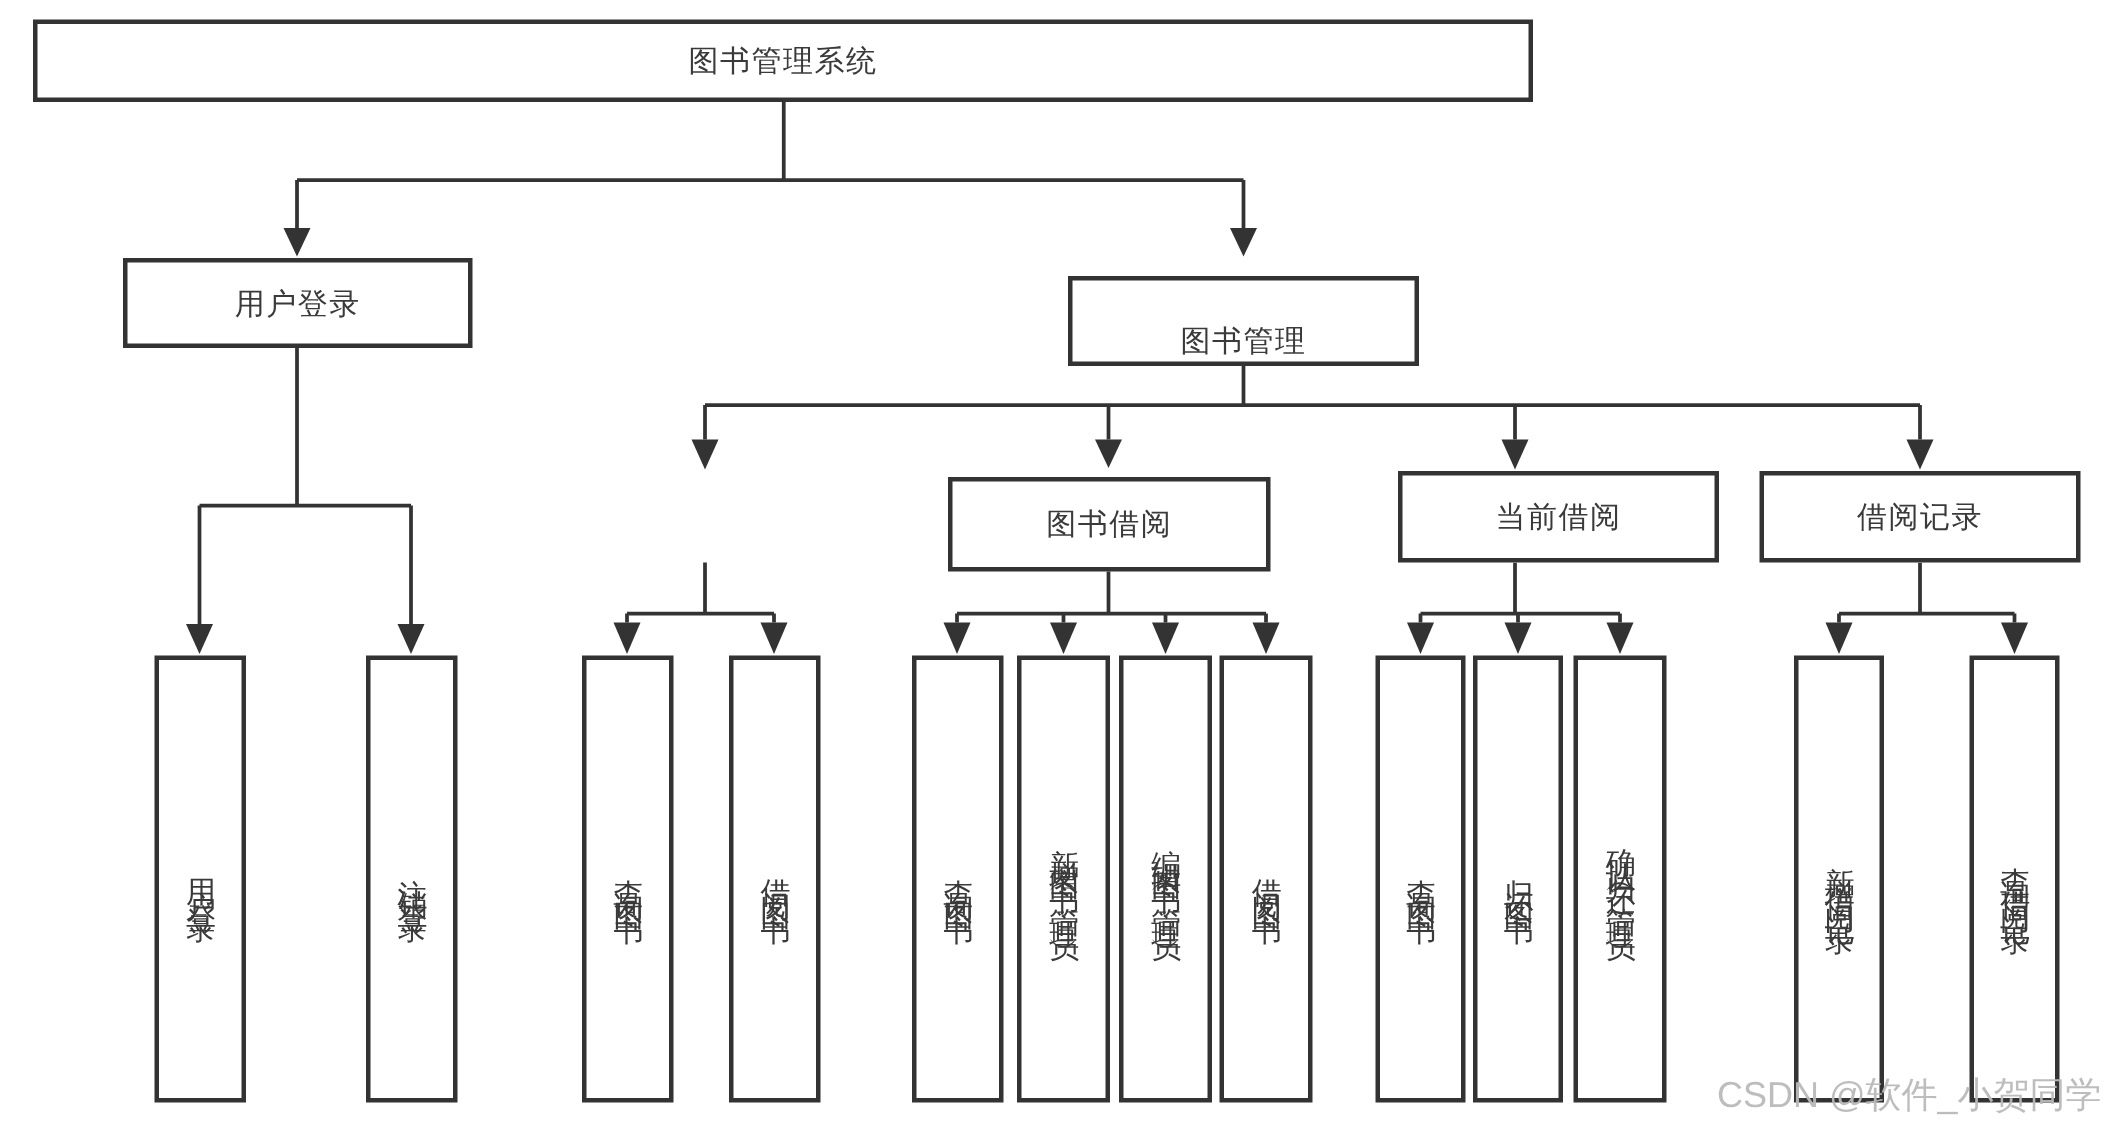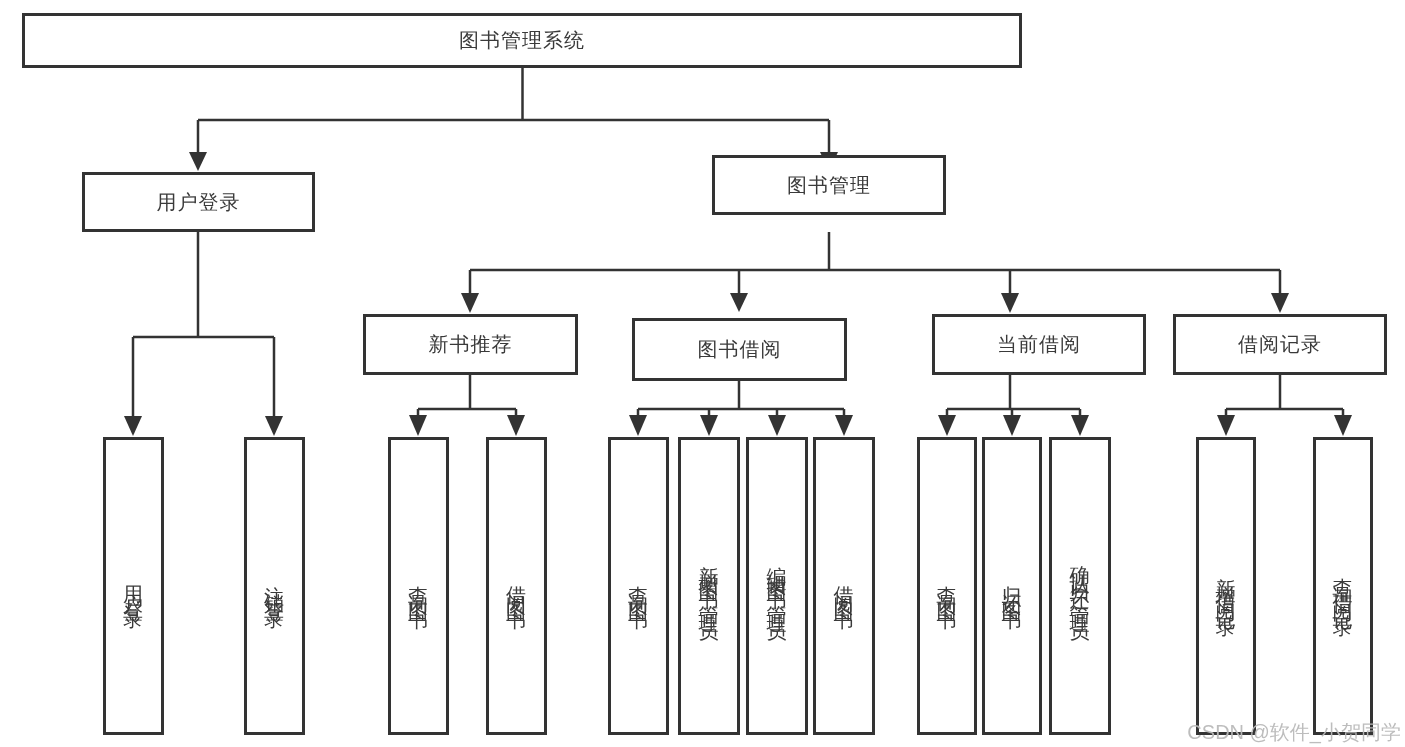--- a/index.html
+++ b/index.html
@@ -42,21 +42,21 @@
   .vbox span {
     writing-mode: vertical-rl;
     text-orientation: mixed;
     font-size: 20px;
     letter-spacing: 8px;
     line-height: 1;
   }
   
   .b-root   { left: 22px;   top: 13px;  width: 1000px; height: 55px; }
   .b-ulogin { left: 82px;   top: 172px; width: 233px;  height: 60px; }
-  .b-bmgmt  { left: 712px;  top: 155px; width: 234px;  height: 60px; }
+  .b-bmgmt  { left: 712px;  top: 184px; width: 234px;  height: 60px; align-items: flex-end; }
   .b-nbr    { left: 363px;  top: 314px; width: 215px;  height: 61px; }
   .b-bb     { left: 632px;  top: 318px; width: 215px;  height: 63px; }
   .b-cb     { left: 903px;  top: 314px; width: 214px;  height: 61px; margin-left: 29px; }
   .b-br     { left: 1173px; top: 314px; width: 214px;  height: 61px; }
   
   .v-ul1 { left: 103px;  width: 61px; }
   .v-ul2 { left: 244px;  width: 61px; }
   .v-n1  { left: 388px;  width: 61px; }
   .v-n2  { left: 486px;  width: 61px; }
   .v-b1  { left: 608px;  width: 61px; }
@@ -65,21 +65,21 @@
   .v-b4  { left: 813px;  width: 62px; }
   .v-c1  { left: 917px;  width: 60px; }
   .v-c2  { left: 982px;  width: 60px; }
   .v-c3  { left: 1049px; width: 62px; }
   .v-r1  { left: 1196px; width: 60px; }
   .v-r2  { left: 1313px; width: 60px; }
   .watermark {
     position: absolute;
     right: 4px;
     bottom: 1px;
-    font-size: 20px;
+    font-size: 24px;
     color: rgba(185, 185, 185, 0.95);
     z-index: 5;
     white-space: nowrap;
   }
 </style>
 </head>
 <body>
 
 <div class="canvas">
 
@@ -149,23 +149,20 @@
     <span>图书管理系统</span>
   </div>
 
   <div class="hbox b-ulogin">
     <span>用户登录</span>
   </div>
   <div class="hbox b-bmgmt">
     <span>图书管理</span>
   </div>
 
-  <div class="hbox b-nbr">
-    <span>新书推荐</span>
-  </div>
   <div class="hbox b-bb">
     <span>图书借阅</span>
   </div>
   <div class="hbox b-cb">
     <span>当前借阅</span>
   </div>
   <div class="hbox b-br">
     <span>借阅记录</span>
   </div>
 

